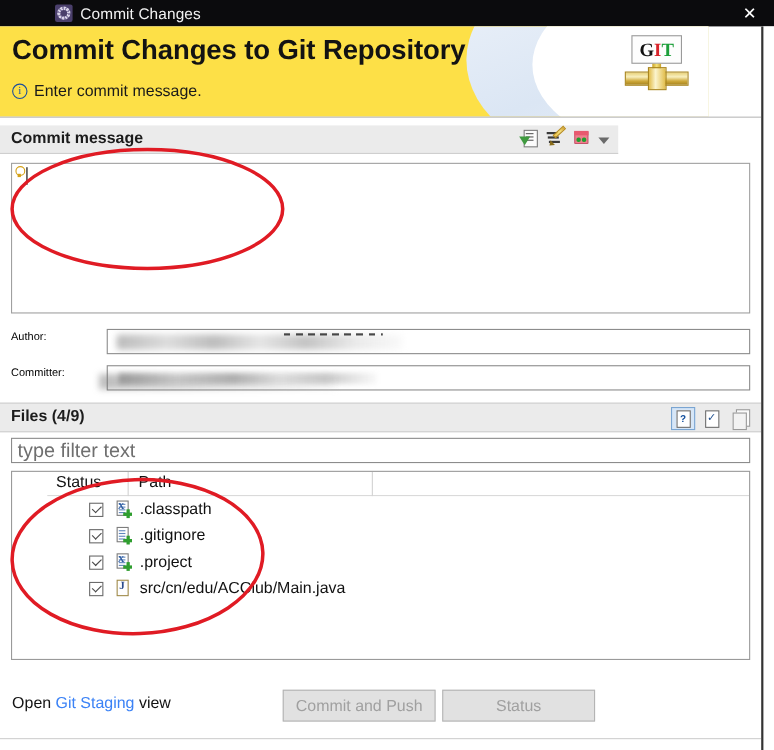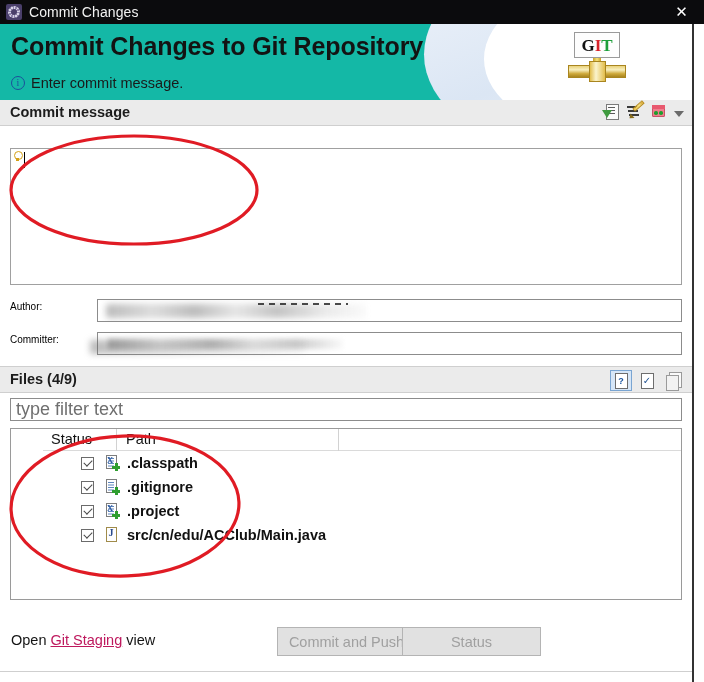--- a/index.html
+++ b/index.html
@@ -16,21 +16,21 @@
     width: 704px; height: 682px;
     background: #ffffff;
     overflow: hidden;
   }
 
   
   .titlebar {
     position: absolute; left: 0; top: 0;
     width: 704px; height: 24px;
     background: #0b0b0d;
-    display: flex; align-items: center;
+    display: flex; align-items: center; padding-left: 44px;
   }
   .tb-icon {
     width: 16px; height: 16px;
     margin-left: 6px; margin-right: 7px;
     position: relative;
     background: #4a3f6b;
     border-radius: 2px;
     flex: none;
   }
   .tb-icon::before {
@@ -61,21 +61,21 @@
     color: #ffffff;
     font-size: 15px;
     font-family: "DejaVu Sans", sans-serif;
     cursor: default;
   }
 
   
   .header {
     position: absolute; left: 0; top: 24px;
     width: 644px; height: 82px;
-    background: #14b8a6;
+    background: #fde047;
     overflow: hidden;
   }
   .header-swoosh {
     position: absolute; right: -40px; top: -62px;
     width: 260px; height: 185px;
     border-radius: 50%;
     background: linear-gradient(160deg, #eef3fa 0%, #dbe6f4 55%, #eaf0f8 100%);
   }
   .header-swoosh2 {
     position: absolute; right: -70px; top: -40px;
@@ -157,22 +157,22 @@
     background: #ffffff;
   }
   .right-edge-line {
     position: absolute; right: 10px; top: 24px;
     width: 2px; height: 658px;
     background: #333333;
   }
 
   
   .cm-barhead {
-    position: absolute; left: 0; top: 100px;
-    width: 692px; height: 26px;
+    position: absolute; left: 0; top: 114px;
+    width: 562px; height: 26px;
     background: #ebebeb;
     border-bottom: 1px solid #cfcfcf;
     text-decoration: underline;
   }
   .cm-barhead-label {
     position: absolute; left: 10px; top: 4px;
     font-size: 14.5px; font-weight: bold;
     color: #1c1c1c;
   }
   .cm-tools {
@@ -457,53 +457,52 @@
   }
   .fi-j {
     position:absolute; left:3.5px; top:1px;
     font-size:10px; color:#2a4a8c; font-weight:bold;
     font-family:"Liberation Serif", serif; line-height:1;
   }
   .ft-path {
     position: absolute; left: 84px;
     font-size: 14.5px; color: #111111;
     white-space: nowrap;
-    font-weight: bold;
   }
 
   
   .bottom-sep {
     position: absolute; left: 0; top: 613px;
     width: 692px; height: 1px;
     background: #ffffff;
   }
   .open-staging {
     position: absolute; left: 11px; top: 632px;
     font-size: 14.5px; color: #141414;
     white-space: nowrap;
   }
   .open-staging a {
-    color: #be185d; text-decoration: underline; cursor: pointer;
+    color: #3b82f6; cursor: pointer;
   }
   .btn {
     position: absolute; top: 627px;
     height: 29px;
     border: 1px solid #b4b4b4;
     font-size: 14.5px;
     font-family: "Liberation Sans", sans-serif;
     display: flex; align-items: center; justify-content: center;
     background: #e1e1e1;
     color: #a0a0a0;
   }
   .btn.enabled {
     background: #e1e1e1;
     border: 1px solid #9a9a9a;
     color: #101010;
   }
-  .btn-cap { position: absolute; left: 257px; width: 139px; margin-left: 20px; }
+  .btn-cap { position: absolute; left: 257px; width: 139px; }
   .btn-commit { position: absolute; left: 402px; width: 139px; }
   .btn-cancel { position: absolute; left: 547px; width: 139px; }
   .bottom-line {
     position: absolute; left: 0; top: 671px;
     width: 692px; height: 1px;
     background: #cfcfcf;
   }
 
   
   .annot { position: absolute; pointer-events: none; }

